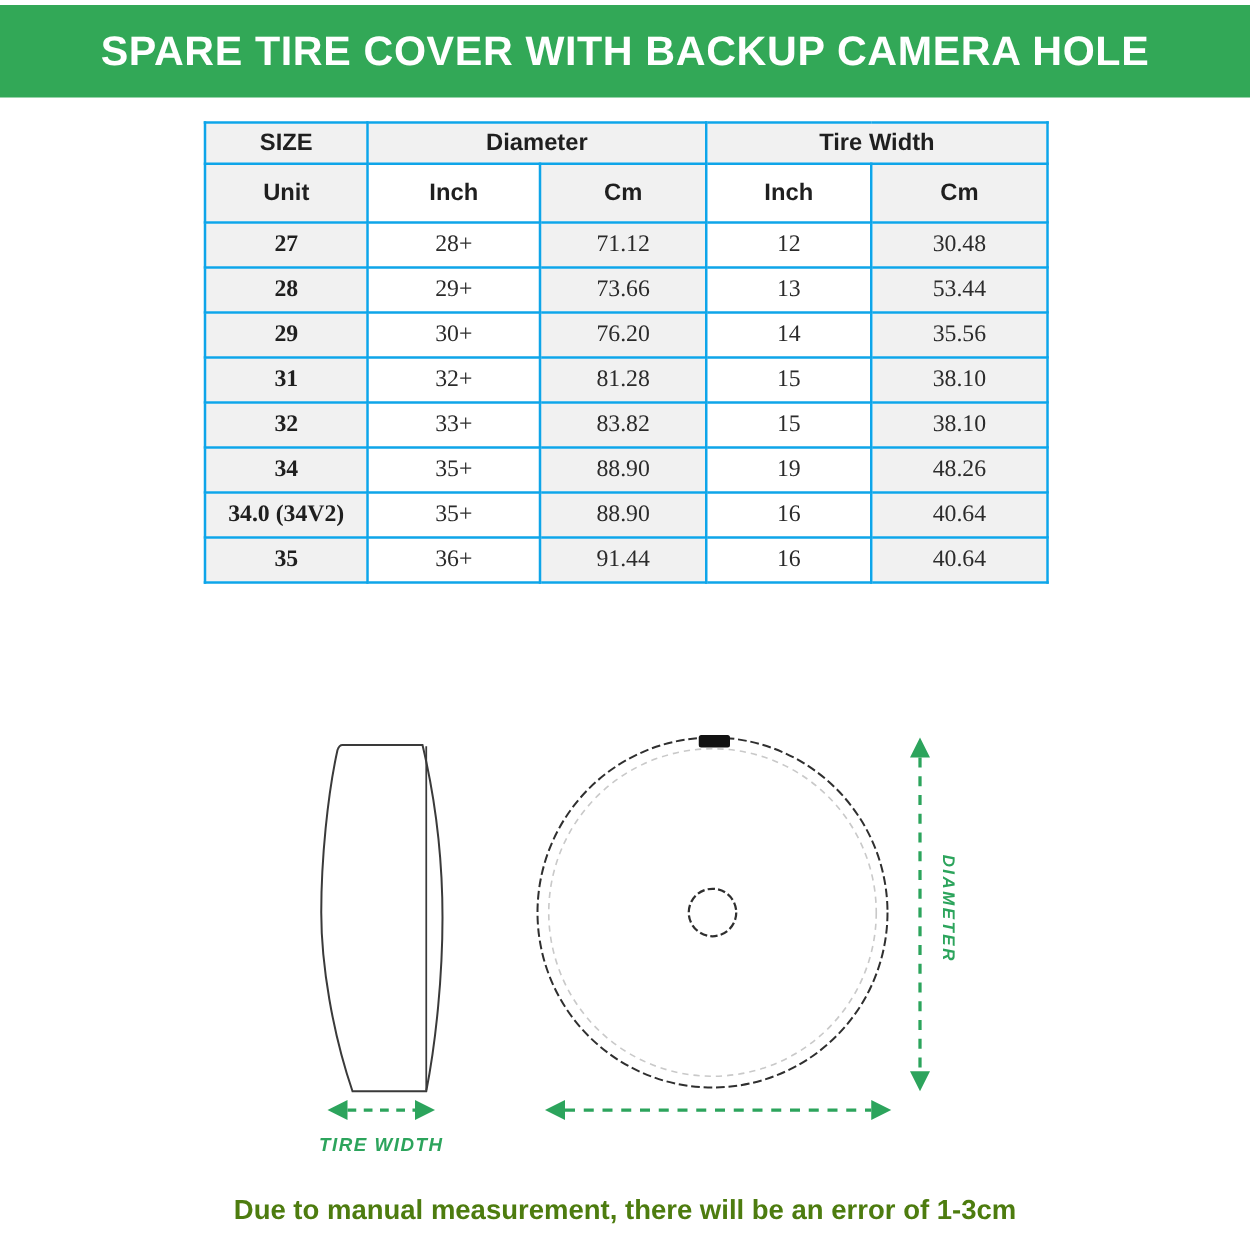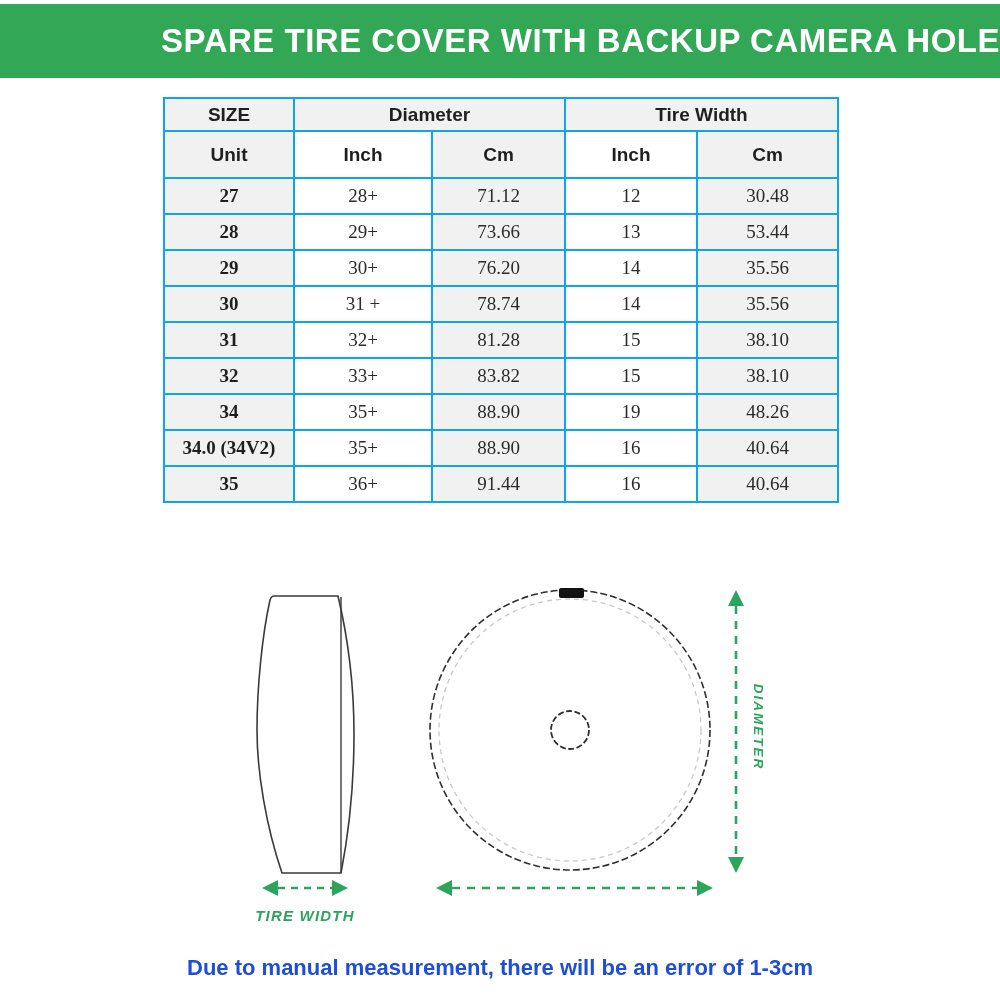--- a/index.html
+++ b/index.html
@@ -3,21 +3,21 @@
 <meta charset="utf-8">
 <style>
   html,body{margin:0;padding:0;}
   body{
     width:1000px;height:1000px;position:relative;background:#ffffff;
     font-family:"Liberation Sans","DejaVu Sans",sans-serif;overflow:hidden;
   }
   
   .banner{
     position:absolute;top:4px;left:0;width:1000px;height:74px;
-    background:#32a857;display:flex;align-items:center;justify-content:flex-end;
+    background:#32a857;display:flex;align-items:center;justify-content:center;
   }
   .banner-title{
     color:#ffffff;font-size:33px;font-weight:800;letter-spacing:.5px;
     white-space:nowrap;
   }
   
   .table-wrap{position:absolute;left:163px;top:97px;}
   table.size-table{
     border-collapse:collapse;table-layout:fixed;width:674px;
     font-size:19px;color:#2b2b2b;
@@ -31,21 +31,21 @@
   .size-table thead tr.hrow2{height:47px;}
   .size-table tbody tr{height:36px;font-family:Liberation Serif, serif;}
   .size-table th{font-weight:bold;font-size:19px;color:#1f1f1f;}
   .size-table td.c-size{font-weight:bold;color:#1f1f1f;}
   .size-table td{font-weight:normal;}
   
   .diagram-svg{position:absolute;left:0;top:0;}
   
   .footer-note{
     position:absolute;left:0;top:955px;width:1000px;text-align:center;
-    font-size:22px;font-weight:bold;color:#1d4ed8;
+    font-size:22px;font-weight:bold;color:#4d7c0f;
   }
 </style>
 </head>
 <body>
 
 <div class="banner">
   <span class="banner-title">SPARE TIRE COVER WITH BACKUP CAMERA HOLE</span>
 </div>
 
 <div class="table-wrap">
@@ -83,27 +83,20 @@
           <td class="c-size shade">28</td>
           <td class="c-inch">29+</td>
           <td class="c-cm shade">73.66</td>
           <td class="c-inch">13</td>
           <td class="c-cm shade">53.44</td>
         </tr>
         <tr>
           <td class="c-size shade">29</td>
           <td class="c-inch">30+</td>
           <td class="c-cm shade">76.20</td>
-          <td class="c-inch">14</td>
-          <td class="c-cm shade">35.56</td>
-        </tr>
-        <tr>
-          <td class="c-size shade">30</td>
-          <td class="c-inch">31 +</td>
-          <td class="c-cm shade">78.74</td>
           <td class="c-inch">14</td>
           <td class="c-cm shade">35.56</td>
         </tr>
         <tr>
           <td class="c-size shade">31</td>
           <td class="c-inch">32+</td>
           <td class="c-cm shade">81.28</td>
           <td class="c-inch">15</td>
           <td class="c-cm shade">38.10</td>
         </tr>

